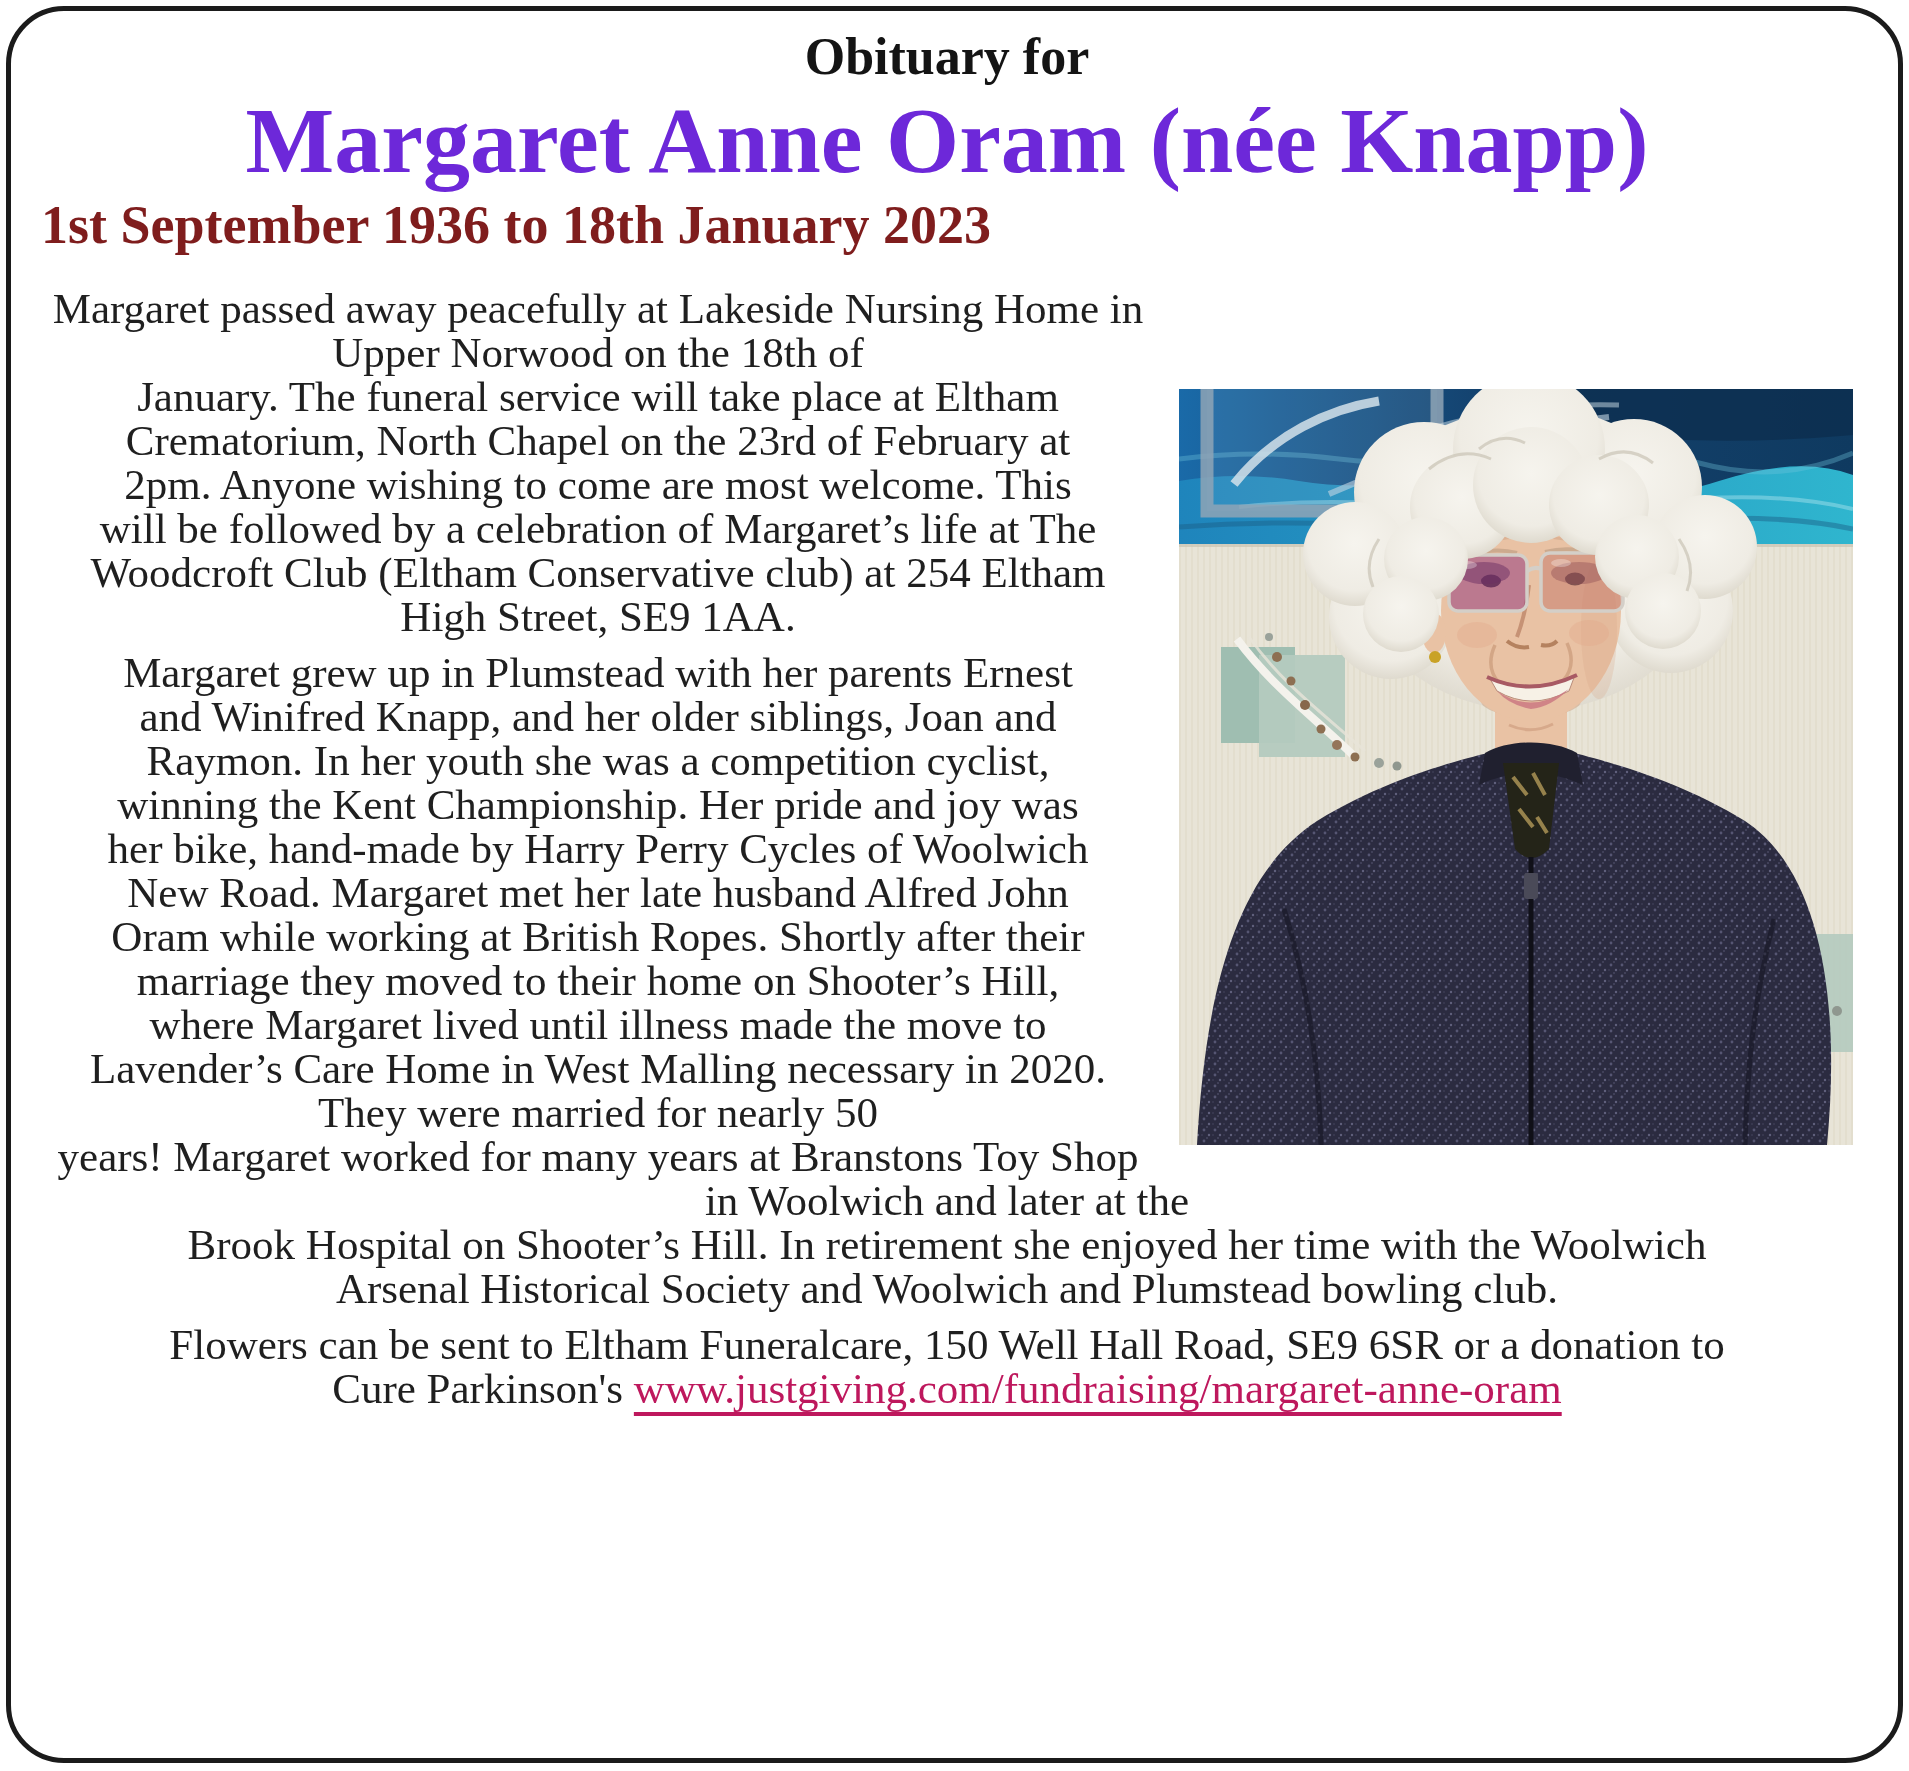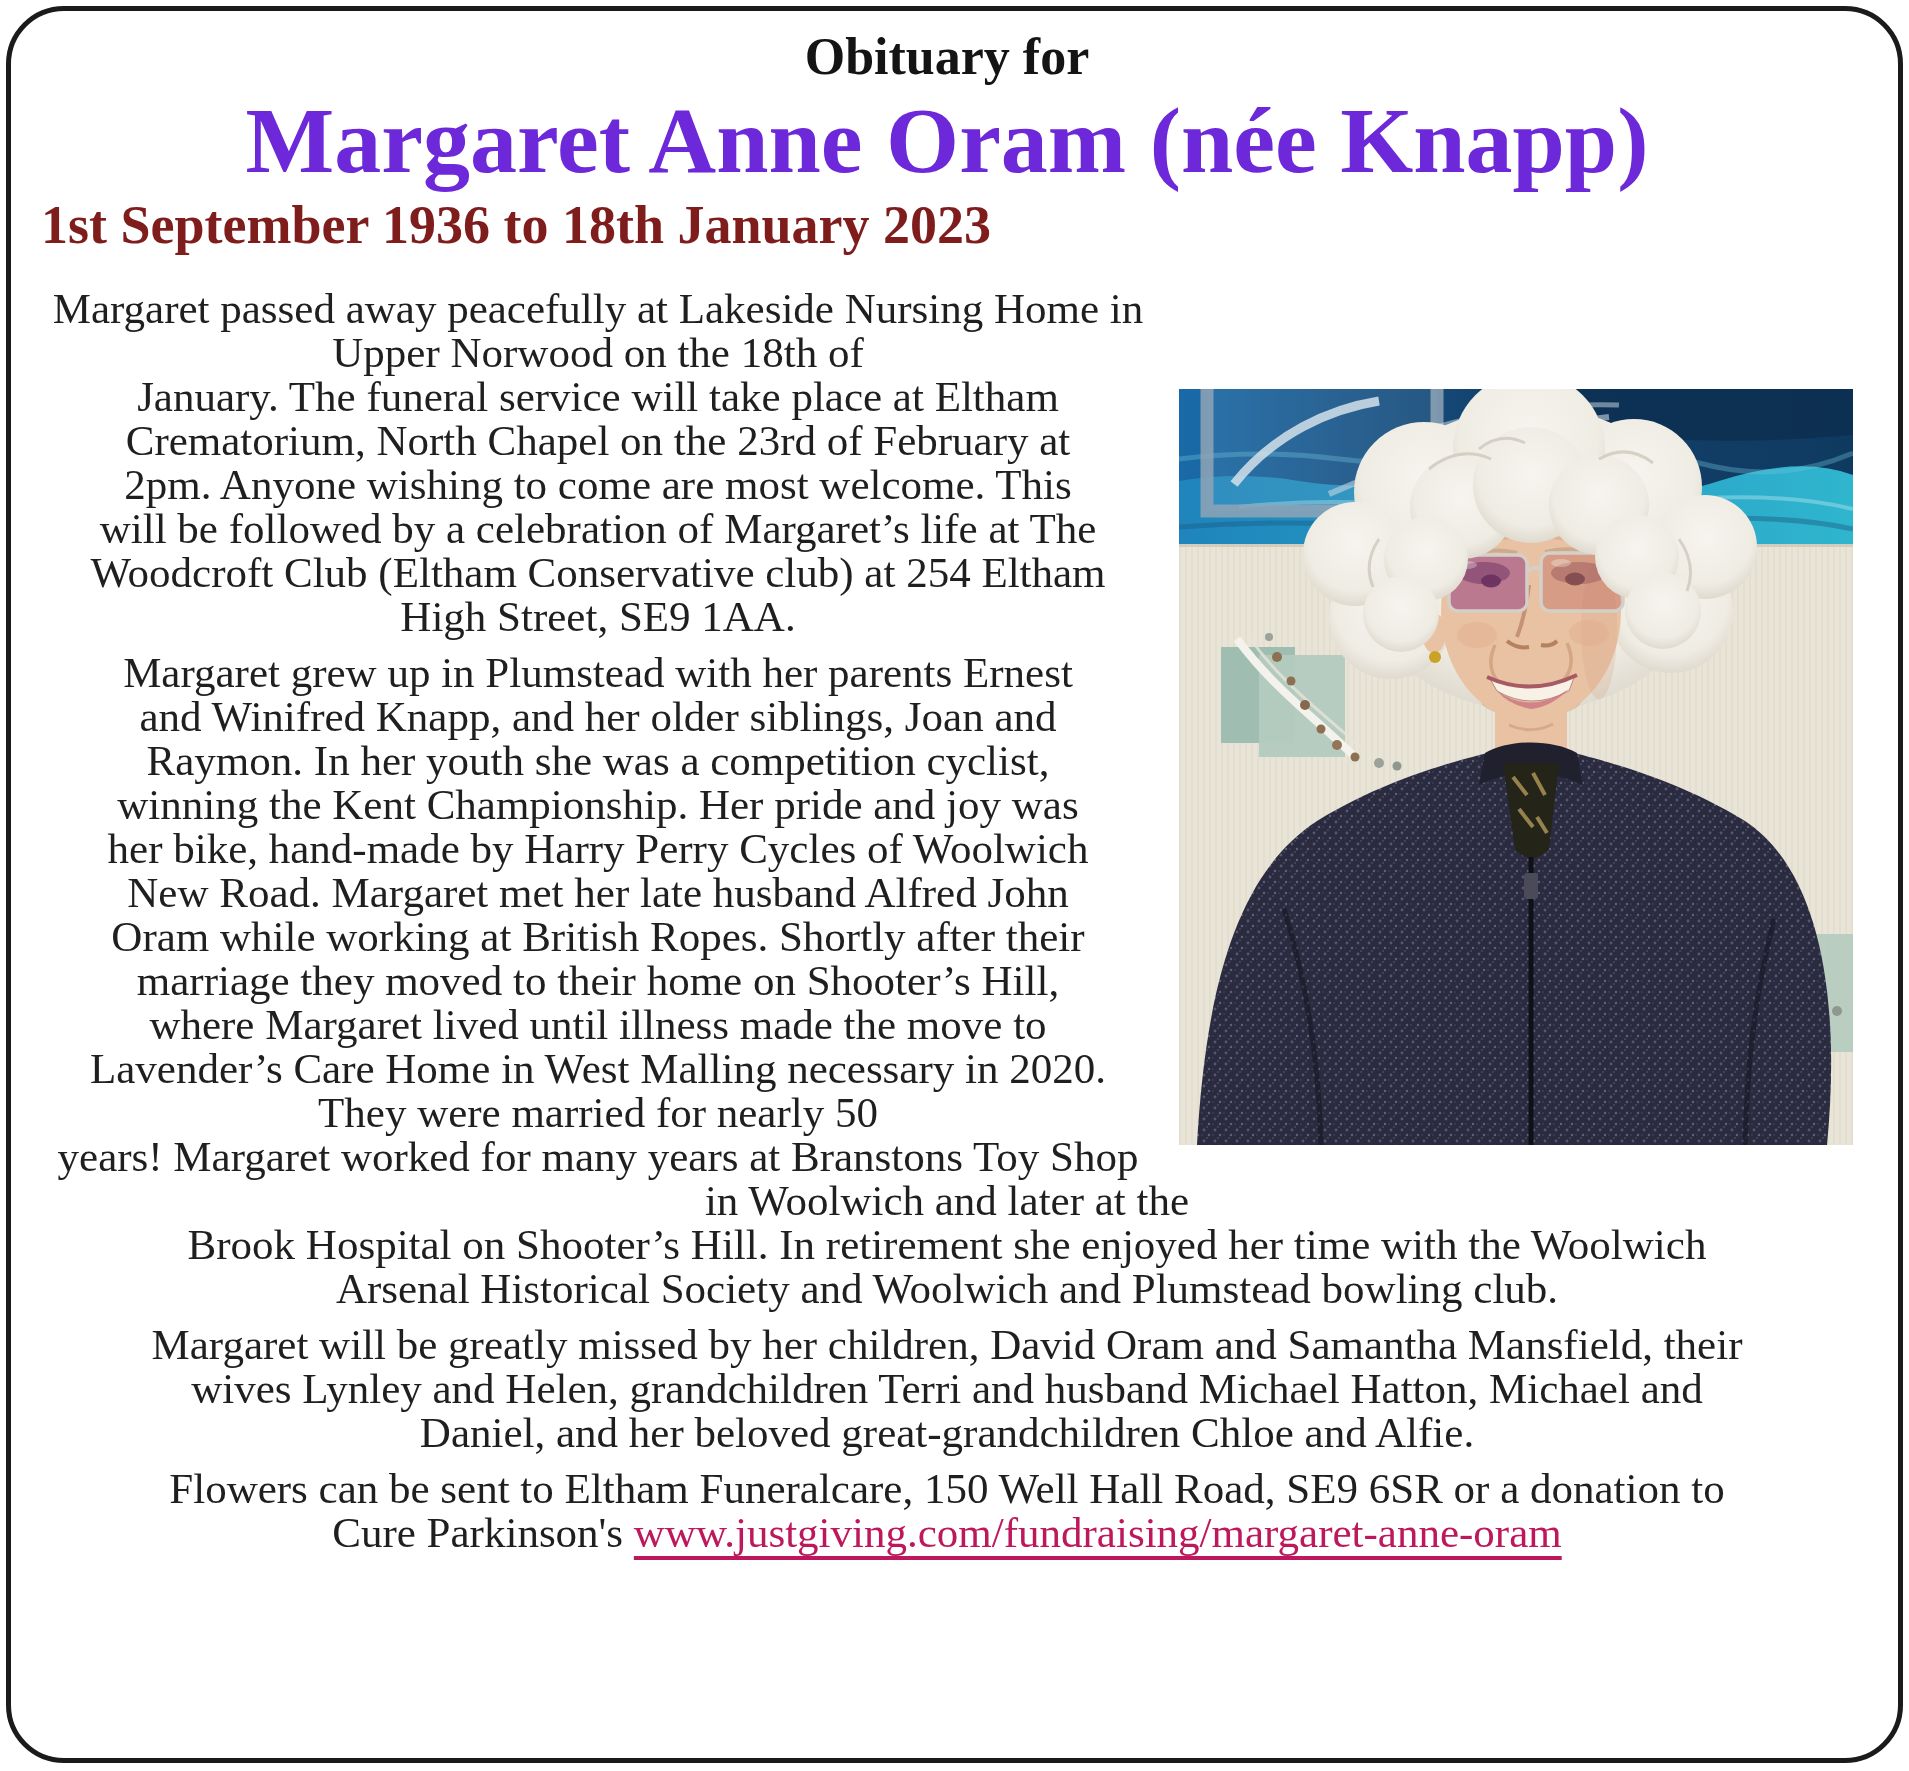--- a/index.html
+++ b/index.html
@@ -252,20 +252,17 @@
 winning the Kent Championship. Her pride and joy was
 her bike, hand-made by Harry Perry Cycles of Woolwich
 New Road. Margaret met her late husband Alfred John
 Oram while working at British Ropes. Shortly after their
 marriage they moved to their home on Shooter’s Hill,
 where Margaret lived until illness made the move to
 Lavender’s Care Home in West Malling necessary in 2020. They were married for nearly 50
 years! Margaret worked for many years at Branstons Toy Shop in Woolwich and later at the
 Brook Hospital on Shooter’s Hill. In retirement she enjoyed her time with the Woolwich
 Arsenal Historical Society and Woolwich and Plumstead bowling club.</p>
-    <p>Margaret will be greatly missed by her children, David Oram and Samantha Mansfield, their
-wives Lynley and Helen, grandchildren Terri and husband Michael Hatton, Michael and
-Daniel, and her beloved great-grandchildren Chloe and Alfie.</p>
     <p class="closing"><span class="pre">Flowers can be sent to Eltham Funeralcare, 150 Well Hall Road, SE9 6SR or a donation to
 Cure Parkinson's</span> <a class="jg-link" href="#">www.justgiving.com/fundraising/margaret-anne-oram</a></p>
 
   </div>
 </div>
 
 </body></html>

